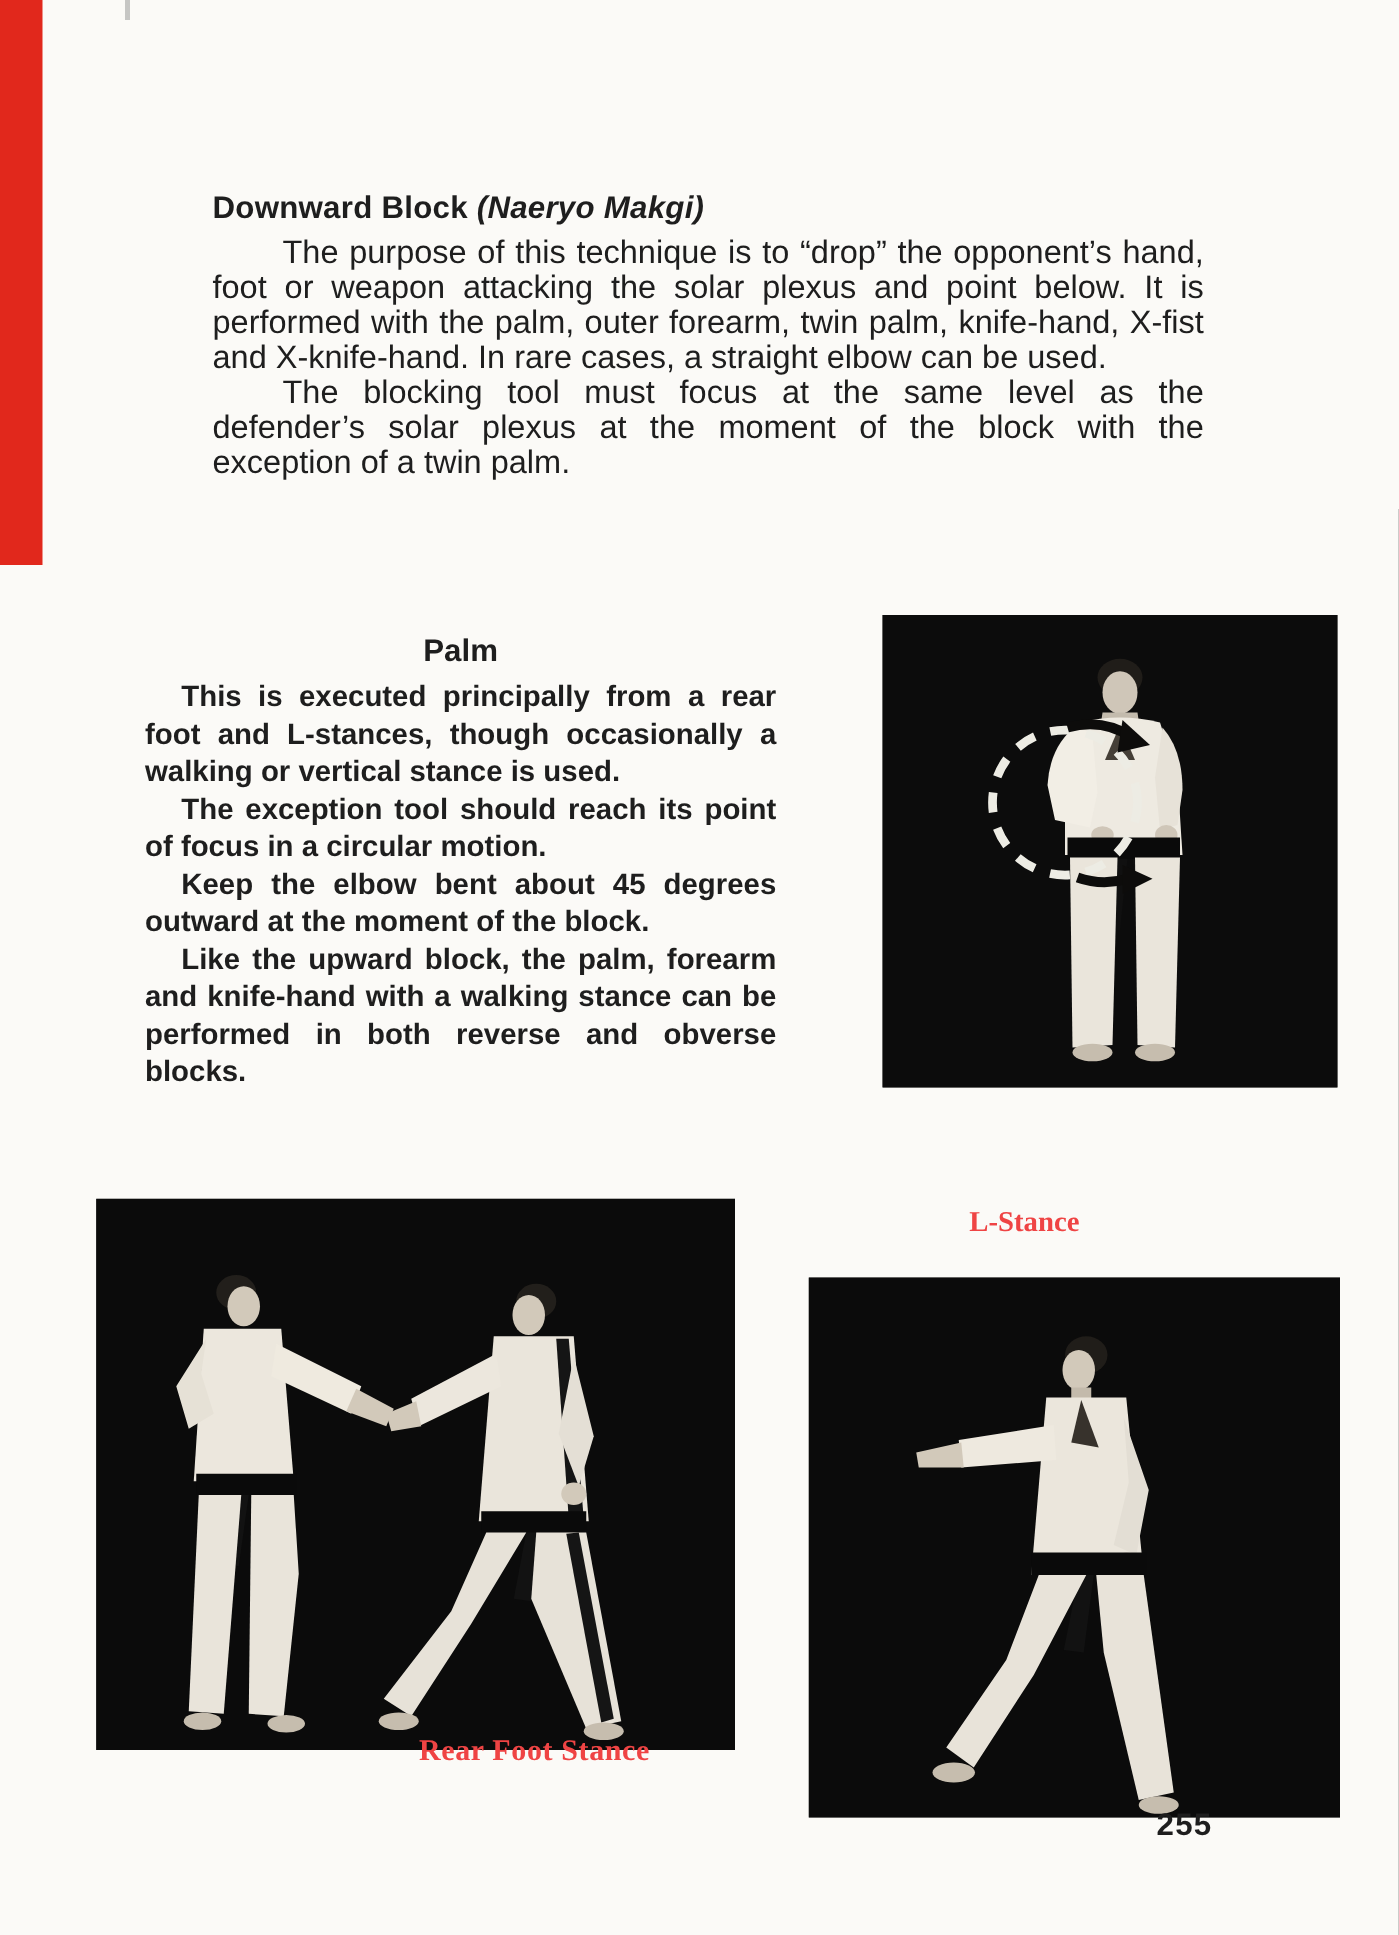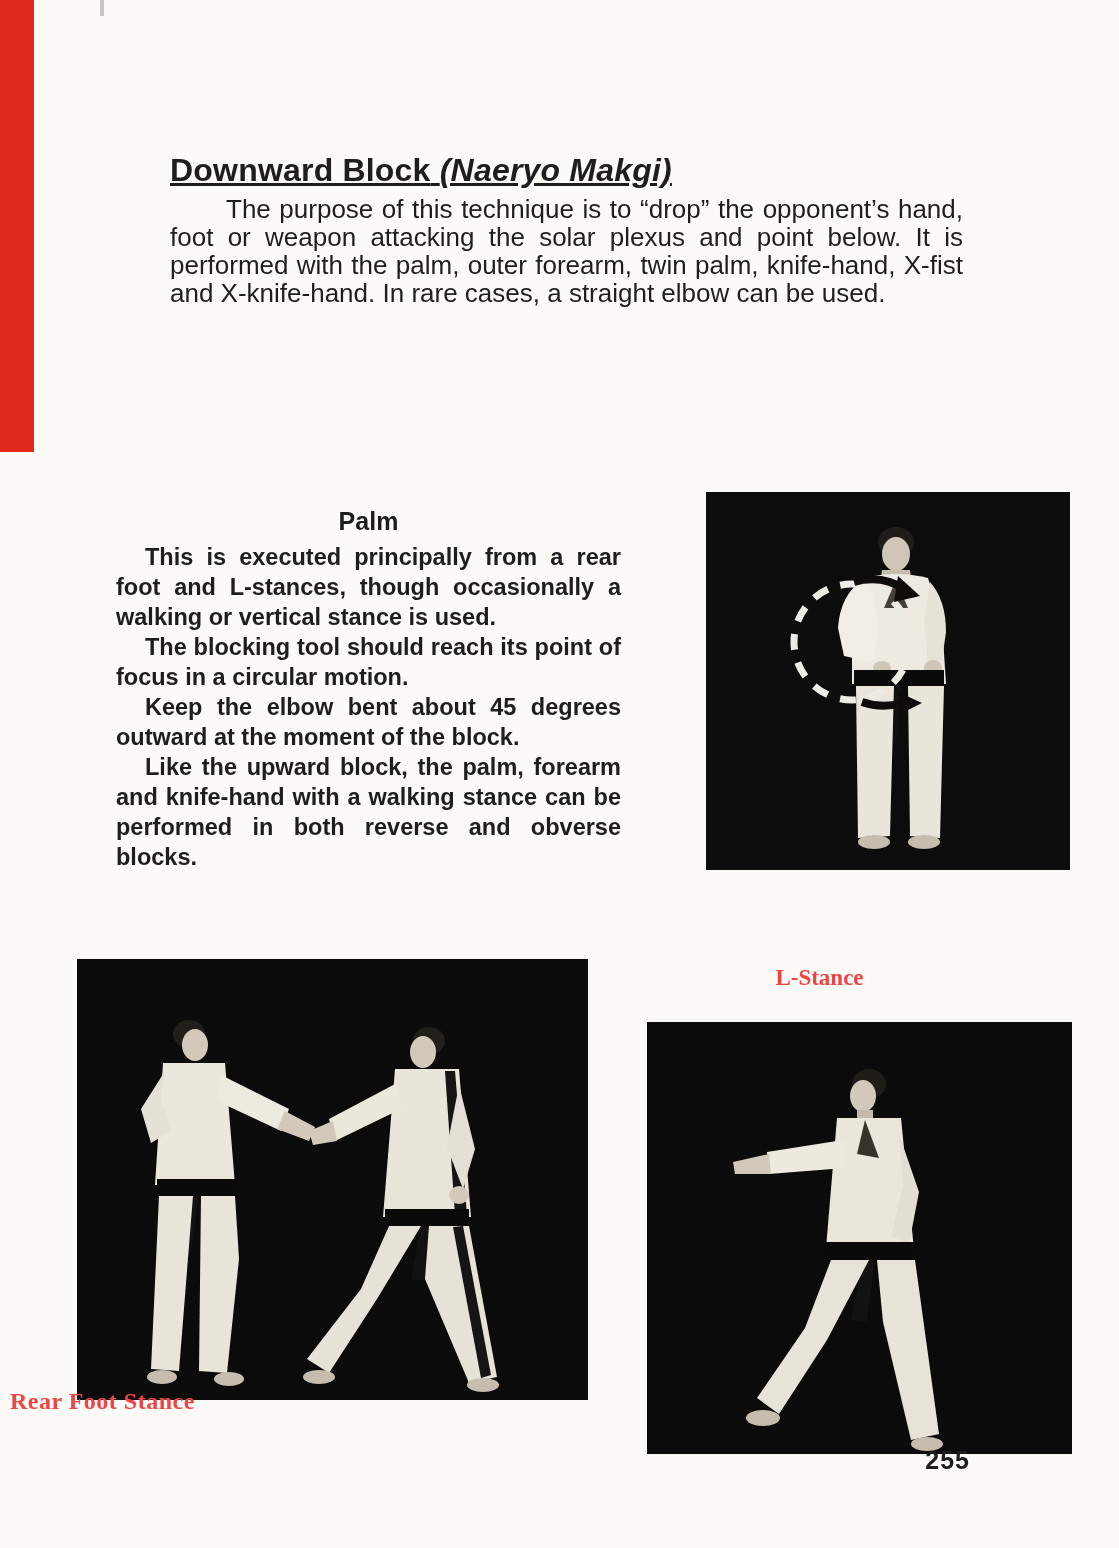--- a/index.html
+++ b/index.html
@@ -9,58 +9,59 @@
     margin:0 auto;
     background:#fbfaf7;
     font-family:"Liberation Sans","DejaVu Sans",sans-serif;
     color:#1e1e1e;
     overflow:hidden;
   }
   .edge-stripe { position:absolute; left:0; top:0; width:34px; height:452px; background:#e1281c; }
   .scan-tick  { position:absolute; left:100px; top:0; width:4px; height:16px; background:#c6c6c4; }
 
   .section-db { position:absolute; left:170px; top:152px; width:793px; }
-  .section-db h2 { margin:0 0 6px 0; font-size:32px; font-weight:700; letter-spacing:.2px;text-decoration:underline; }
+  .section-db h2 { margin:0 0 6px 0; font-size:25px; font-weight:700; letter-spacing:.2px; }
   .section-db h2 em { font-weight:600; font-style:italic; }
   .section-db p { margin:0; font-size:26px; line-height:28px; text-align:justify; text-indent:56px; }
 
   .palm-col { position:absolute; left:116px; top:507px; width:505px; }
   .palm-col h3 { margin:0 0 6px 0; font-size:25px; font-weight:700;text-align:center; }
   .palm-col p { margin:0; font-size:23.5px; line-height:30px; text-align:justify; text-indent:29px;font-weight:bold; }
 
   .photo { position:absolute; background:#0c0c0c; }
   .photo svg { display:block; width:100%; height:100%; }
   .photo-1 { left:666px; top:476px;  width:364px; height:378px; }
   .photo-2 { left:37px;  top:943px;  width:511px; height:441px; }
   .photo-3 { left:607px; top:1006px; width:425px; height:432px; }
 
   .caption { position:absolute; font-family:"Liberation Serif","DejaVu Serif",serif; font-weight:700; color:#ef4444; }
   .caption-l  { left:607px; top:965px;  width:425px; text-align:center; font-size:23px; }
-  .caption-rf { left:10px;  top:1388px; width:510px; text-align:left; font-size:24px; letter-spacing:.5px; }
+  .caption-rf { left:10px;  top:1388px; width:510px; text-align:right; font-size:24px; letter-spacing:.5px; }
 
   .page-num { position:absolute; left:860px; top:1446px; width:110px; text-align:right;
               font-size:25px; font-weight:700; letter-spacing:1px; }
 </style>
 </head>
 <body>
 
 <div class="page" style="background: rgb(251, 250, 247);">
 
   <div class="edge-stripe" style="background: rgb(225, 40, 28);"></div>
   <div class="scan-tick"></div>
 
   <section class="section-db">
     <h2><span>Downward Block</span> <em>(Naeryo Makgi)</em></h2>
     <p>The purpose of this technique is to “drop” the opponent’s hand, foot or weapon attacking the solar plexus and point below. It is performed with the palm, outer forearm, twin palm, knife-hand, X-fist and X-knife-hand. In rare cases, a straight elbow can be used.</p>
+    <p>The blocking tool must focus at the same level as the defender’s solar plexus at the moment of the block with the exception of a twin palm.</p>
   </section>
 
   <section class="palm-col">
     <h3>Palm</h3>
     <p>This is executed principally from a rear foot and L-stances, though occasionally a walking or vertical stance is used.</p>
-    <p>The blocking tool should reach its point of focus in a circular motion.</p>
+    <p>The exception tool should reach its point of focus in a circular motion.</p>
     <p>Keep the elbow bent about 45 degrees outward at the moment of the block.</p>
     <p>Like the upward block, the palm, forearm and knife-hand with a walking stance can be performed in both reverse and obverse blocks.</p>
   </section>
 
   <figure class="photo photo-1">
     <svg viewBox="0 0 364 378" preserveAspectRatio="none">
       <rect width="364" height="378" fill="#0c0c0c"></rect>
       <g>
         <ellipse cx="190" cy="50" rx="18" ry="15" fill="#201d19"></ellipse>
         <ellipse cx="190" cy="62" rx="14" ry="17" fill="#cfc6b8"></ellipse>

